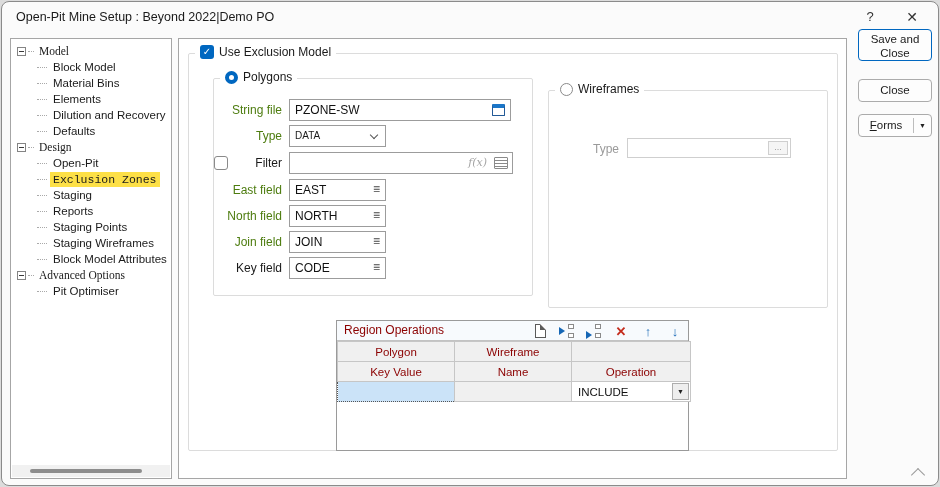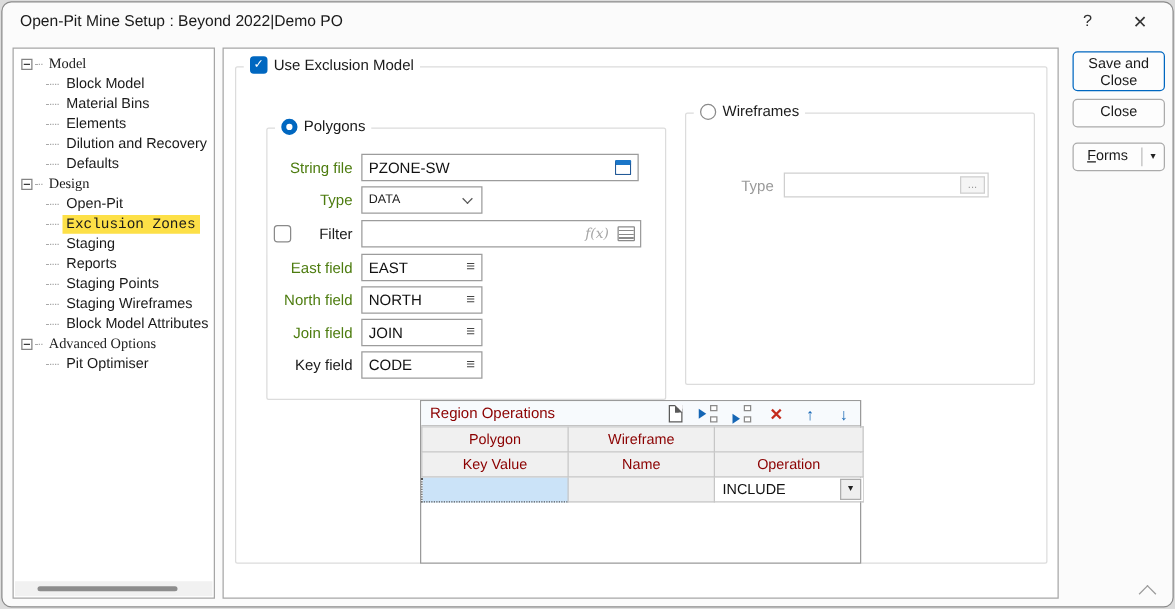--- a/index.html
+++ b/index.html
@@ -32,21 +32,21 @@
   .root-conn { width:6px; height:1px; border-top:1px dotted #a9a9a9; margin:0 2px; flex:0 0 6px; }
   .tree-label { padding:1px 3px; }
   .tree-row.selected .tree-label { background:#fde047;font-family:Liberation Mono, monospace; }
   .hscroll { position:absolute; left:1px; right:1px; bottom:1px; height:12px; background:#f1f1f1; }
   .hscroll .thumb { position:absolute; left:18px; top:4px; width:112px; height:4px; background:#8d8d8d; border-radius:2px; }
 
   
   .group { position:absolute; border:1px solid #dcdcdc; border-radius:2px; }
   .legend { position:absolute; top:-9px; left:6px; background:#fff; padding:0 5px; display:flex; align-items:center; gap:5px; }
   .grp-outer { left:9px; top:14px; width:650px; height:398px; }
-  .grp-polygons { left:24px; top:48px; width:320px; height:218px; }
+  .grp-polygons { left:24px; top:24px; width:320px; height:218px; }
   .grp-wireframes { left:359px; top:36px; width:280px; height:218px; }
 
   .chk { width:14px; height:14px; border-radius:3px; flex:0 0 14px; }
   .chk.on { background:#0067C0; color:#fff; font-size:10px; line-height:14px; text-align:center; }
   .chk.off { background:#fff; border:1px solid #8a8a8a; }
   .radio { width:13px; height:13px; border-radius:50%; flex:0 0 13px; }
   .radio.on { border:4px solid #0067C0; background:#fff; }
   .radio.off { border:1px solid #8a8a8a; background:#fff; }
 
   
@@ -96,21 +96,21 @@
   td.cell-sel { background:#cbe3f8; border:1px dotted #555; }
   td.cell-ro { background:#f0f0f0; }
   td.cell-combo { position:relative; background:#fff; padding-left:6px; color:#111; }
   .dd-btn { position:absolute; right:1px; top:1px; bottom:1px; width:17px; background:#eee; border:1px solid #adadad;
             font-size:7px; color:#222; text-align:center; line-height:16px; }
 
   
   .side-btn { position:absolute; left:856px; width:74px; background:#fdfdfd; border:1px solid #ababab;
               border-radius:4px; font-family:"Liberation Sans", sans-serif; font-size:11.5px; color:#1a1a1a;
               text-align:center; cursor:default; }
-  .btn-savclose { top:39px; height:32px; border-color:#0067C0; line-height:14px; padding-top:1px; }
+  .btn-savclose { top:27px; height:32px; border-color:#0067C0; line-height:14px; padding-top:1px; }
   .btn-close { top:77px; height:23px; line-height:21px; }
   .btn-forms { top:112px; height:23px; display:flex; align-items:center; }
   .btn-forms .txt { flex:1; text-align:center; line-height:21px; }
   .btn-forms .sep { width:1px; height:15px; background:#bdbdbd; }
   .btn-forms .darr { width:17px; font-size:7px; line-height:21px; color:#222; }
 
   .resize-grip { position:absolute; right:14px; bottom:10px; width:12px; height:7px; }
   .resize-grip::after { content:""; position:absolute; left:1px; top:2px; width:9px; height:9px;
                         border-top:1.5px solid #9a9a9a; border-right:1.5px solid #9a9a9a; transform:rotate(-45deg); }
 </style>
@@ -226,21 +226,21 @@
           <span class="flabel req">Type</span>
           <div class="fwrap" style="width:97px;">
             <div class="combo">
               <span>DATA</span>
               <span class="chev"></span>
             </div>
           </div>
         </div>
 
         <div class="frow" style="top:73px; left:0; right:0;">
-          <span class="flabel" style="display:flex; justify-content:flex-end; align-items:center; gap:22px;">
+          <span class="flabel" style="display:flex; justify-content:space-between; align-items:center; gap:22px;">
             <span class="chk off"></span>
             <span>Filter</span>
           </span>
           <div class="fwrap" style="width:224px;">
             <input class="tinput" style="padding-right: 44px;" value="">
             <span class="fx-icon">f(x)</span>
             <span class="grid-icon"></span>
           </div>
         </div>
 

